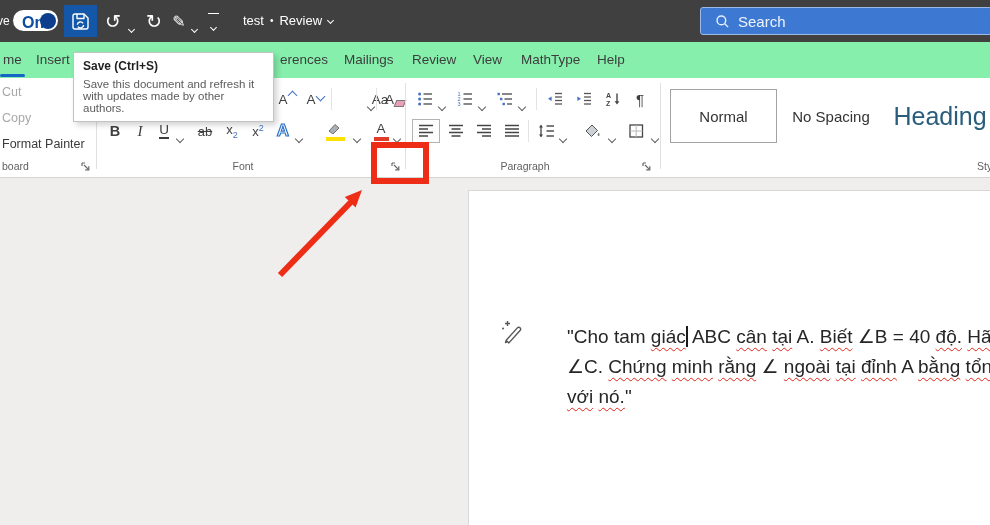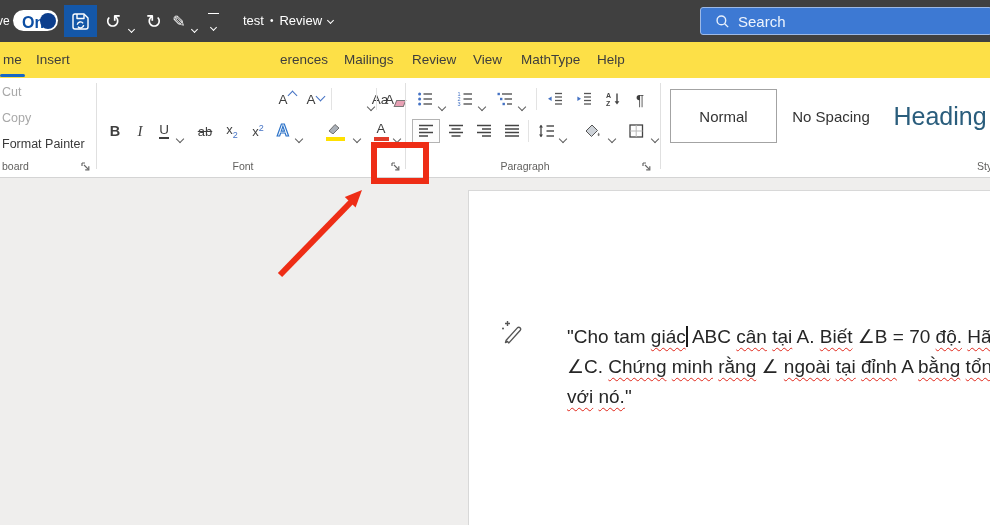--- a/index.html
+++ b/index.html
@@ -21,21 +21,21 @@
   .dd{position:absolute;}
   .qat-icon{position:absolute;left:207px;top:13px;width:13px;text-align:center;}
   .qat-icon .bar{display:block;border-top:1.6px solid #fff;width:11px;margin:0 auto 2px;}
   .doc-title{position:absolute;left:243px;top:13px;font-size:13px;color:#fff;display:flex;align-items:center;gap:6px;}
   .doc-title .dot{font-size:10px;}
   .search-box{position:absolute;left:700px;top:7px;width:292px;height:28px;background:#3d79d3;border:1px solid #9db9e6;border-radius:3px;box-sizing:border-box;display:flex;align-items:center;}
   .search-box .search-text{font-size:15px;color:#eef4fd;margin-left:8px;}
   .search-box svg{margin-left:14px;}
 
   
-  .tabs{position:absolute;left:0;top:42px;width:990px;height:36px;background:#fde047;}
+  .tabs{position:absolute;left:0;top:42px;width:990px;height:36px;background:#86efac;}
   .tab{position:absolute;top:10px;font-size:13.5px;color:#3d3d3d;}
   .active-underline{position:absolute;left:0;top:32px;width:25px;height:3px;background:#1666c5;border-radius:2px;}
 
   
   .ribbon{position:absolute;left:0;top:78px;width:990px;height:99px;background:#fff;border-bottom:1px solid #d4d4d4;box-sizing:content-box;}
   .rlabel{position:absolute;font-size:12.5px;color:#3a3a3a;}
   .rlabel.disabled{color:#a8a8a8;}
   .grp-label{position:absolute;top:82px;font-size:10.5px;color:#605f5d;}
   .sep{position:absolute;top:5px;width:1px;height:86px;background:#e0e0e0;}
   .sepv{position:absolute;width:1px;height:22px;background:#e3e3e3;}
@@ -388,36 +388,40 @@
     </div>
     <div class="style-item" style="left:779px;width:104px;">
       <span>No Spacing</span>
     </div>
     <div class="style-item heading-item" style="left:885px;width:110px;">
       <span>Heading</span>
     </div>
     <span class="grp-label" style="left:977px;">Styles</span>
   </div>
 
+  <div class="tooltip">
+    <div class="tt-title">Save (Ctrl+S)</div>
+    <div class="tt-body">Save this document and refresh it with updates made by other authors.</div>
+  </div>
 
   <div class="workspace"></div>
   <div class="page"></div>
 
   <div class="copilot">
     <svg width="26" height="28" viewBox="0 0 26 28">
       <g fill="none" stroke="#555" stroke-width="1.4" stroke-linejoin="round">
         <path d="M8.5 22.5 l-2 1 .7-2.2 L18.6 8.6 a1.9 1.9 0 0 1 2.7 2.6 L9.9 23.9 Z"></path>
         <path d="M6 4.5 h5 M8.5 2 v5"></path>
       </g>
       <circle cx="4" cy="9.5" r="1" fill="#555"></circle>
     </svg>
   </div>
 
   <div class="doc-text">
-      <div class="doc-line"><span>"Cho tam </span><span class="squiggle">giác</span><span class="caret"></span><span> ABC </span><span class="squiggle">cân</span><span> </span><span class="squiggle">tại</span><span> A. </span><span class="squiggle">Biết</span><span> ∠B = 70 </span><span class="squiggle">độ.</span><span> </span><span class="squiggle">Hãy</span></div>
+      <div class="doc-line"><span>"Cho tam </span><span class="squiggle">giác</span><span class="caret"></span><span> ABC </span><span class="squiggle">cân</span><span> </span><span class="squiggle">tại</span><span> A. </span><span class="squiggle">Biết</span><span> ∠B = 40 </span><span class="squiggle">độ.</span><span> </span><span class="squiggle">Hãy</span></div>
       <div class="doc-line"><span>∠C. </span><span class="squiggle">Chứng</span><span> </span><span class="squiggle">minh</span><span> </span><span class="squiggle">rằng</span><span> ∠ </span><span class="squiggle">ngoài</span><span> </span><span class="squiggle">tại</span><span> </span><span class="squiggle">đỉnh</span><span> A </span><span class="squiggle">bằng</span><span> </span><span class="squiggle">tổng</span></div>
       <div class="doc-line"><span class="squiggle">với</span><span> </span><span class="squiggle">nó.</span><span>"</span></div>
     </div>
 
   <div class="red-rect"></div>
   <svg class="arrow-svg" width="990" height="525" viewBox="0 0 990 525">
     <line x1="280" y1="275" x2="351" y2="202" stroke="#ee2d16" stroke-width="6"></line>
     <polygon points="362,190 355.6,207.4 344.8,197" fill="#ee2d16"></polygon>
   </svg>
 

